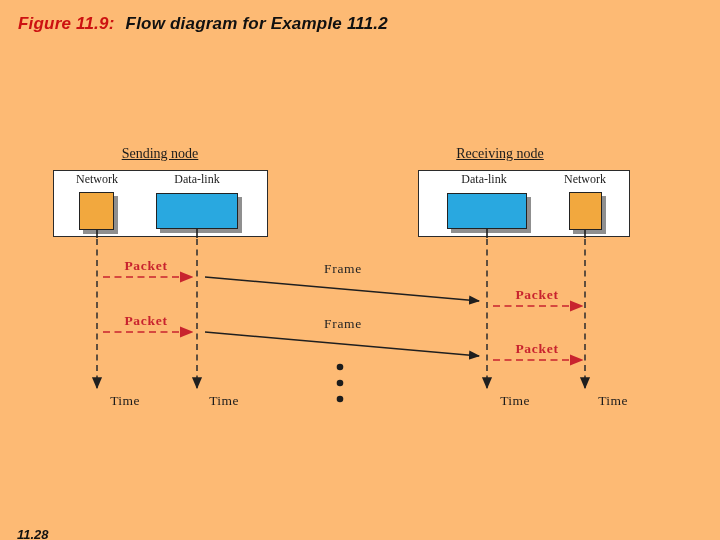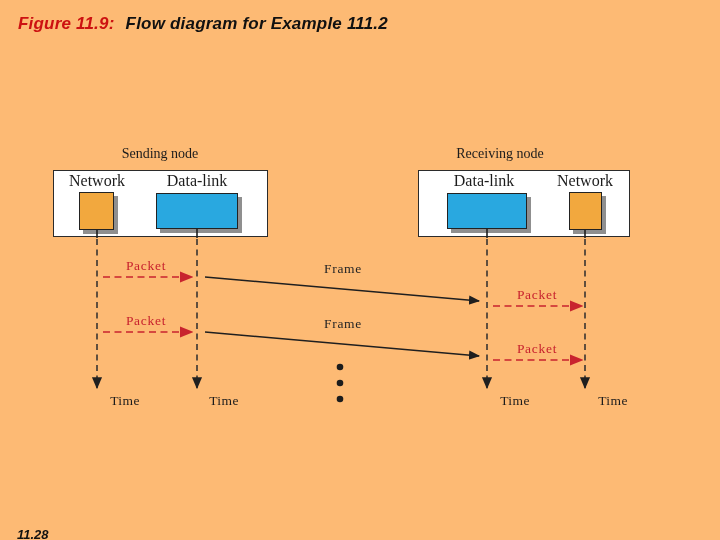--- a/index.html
+++ b/index.html
@@ -4,28 +4,28 @@
 <style>
   html,body{margin:0;padding:0;background:#ffffff;}
   .slide{position:relative;width:720px;height:540px;background:#fdba74;overflow:hidden;
          font-family:"Liberation Serif",serif;}
   .abs{position:absolute;}
   .ctr{transform:translateX(-50%);}
   .title{position:absolute;left:18px;top:14px;font-family:"Liberation Sans",sans-serif;
          font-weight:bold;font-style:italic;font-size:17px;letter-spacing:0.2px;white-space:nowrap;}
   .fig-label{color:var(--title-red,#cc1111);}
   .fig-caption{color:#111111;margin-left:11px;}
-  .node-title{font-size:14px;color:#1c1c1c;white-space:nowrap;}
+  .node-title{font-size:14px;color:#1c1c1c;white-space:nowrap;text-decoration:underline;}
   .node-box{background:#ffffff;border:1.4px solid #2b2b2b;box-sizing:border-box;}
-  .layer-label{font-size:16px;color:#1c1c1c;white-space:nowrap;}
+  .layer-label{font-size:12px;color:#1c1c1c;white-space:nowrap;}
   .layer-rect{box-sizing:border-box;border:1.2px solid #222222;box-shadow:4px 4px 0 #8f8f8f;}
   .layer-rect.orange{background:var(--network-orange,#f2a83e);}
   .layer-rect.blue{background:var(--datalink-blue,#29a8e0);}
   .msg{font-size:13.5px;letter-spacing:0.7px;white-space:nowrap;}
-  .msg.packet{color:var(--packet-red,#c8232e);font-weight:normal;}
+  .msg.packet{color:var(--packet-red,#c8232e);font-weight:bold;}
   .msg.frame{color:#262626;}
   .time-label{font-size:13.5px;color:#1c1c1c;letter-spacing:0.4px;white-space:nowrap;margin-left:28px;}
   .page-number{position:absolute;left:17px;top:527px;font-family:"Liberation Sans",sans-serif;
                font-weight:bold;font-style:italic;font-size:13px;color:#111111;}
   svg{position:absolute;left:0;top:0;}
 </style>
 </head>
 <body>
 
 <div class="slide">

